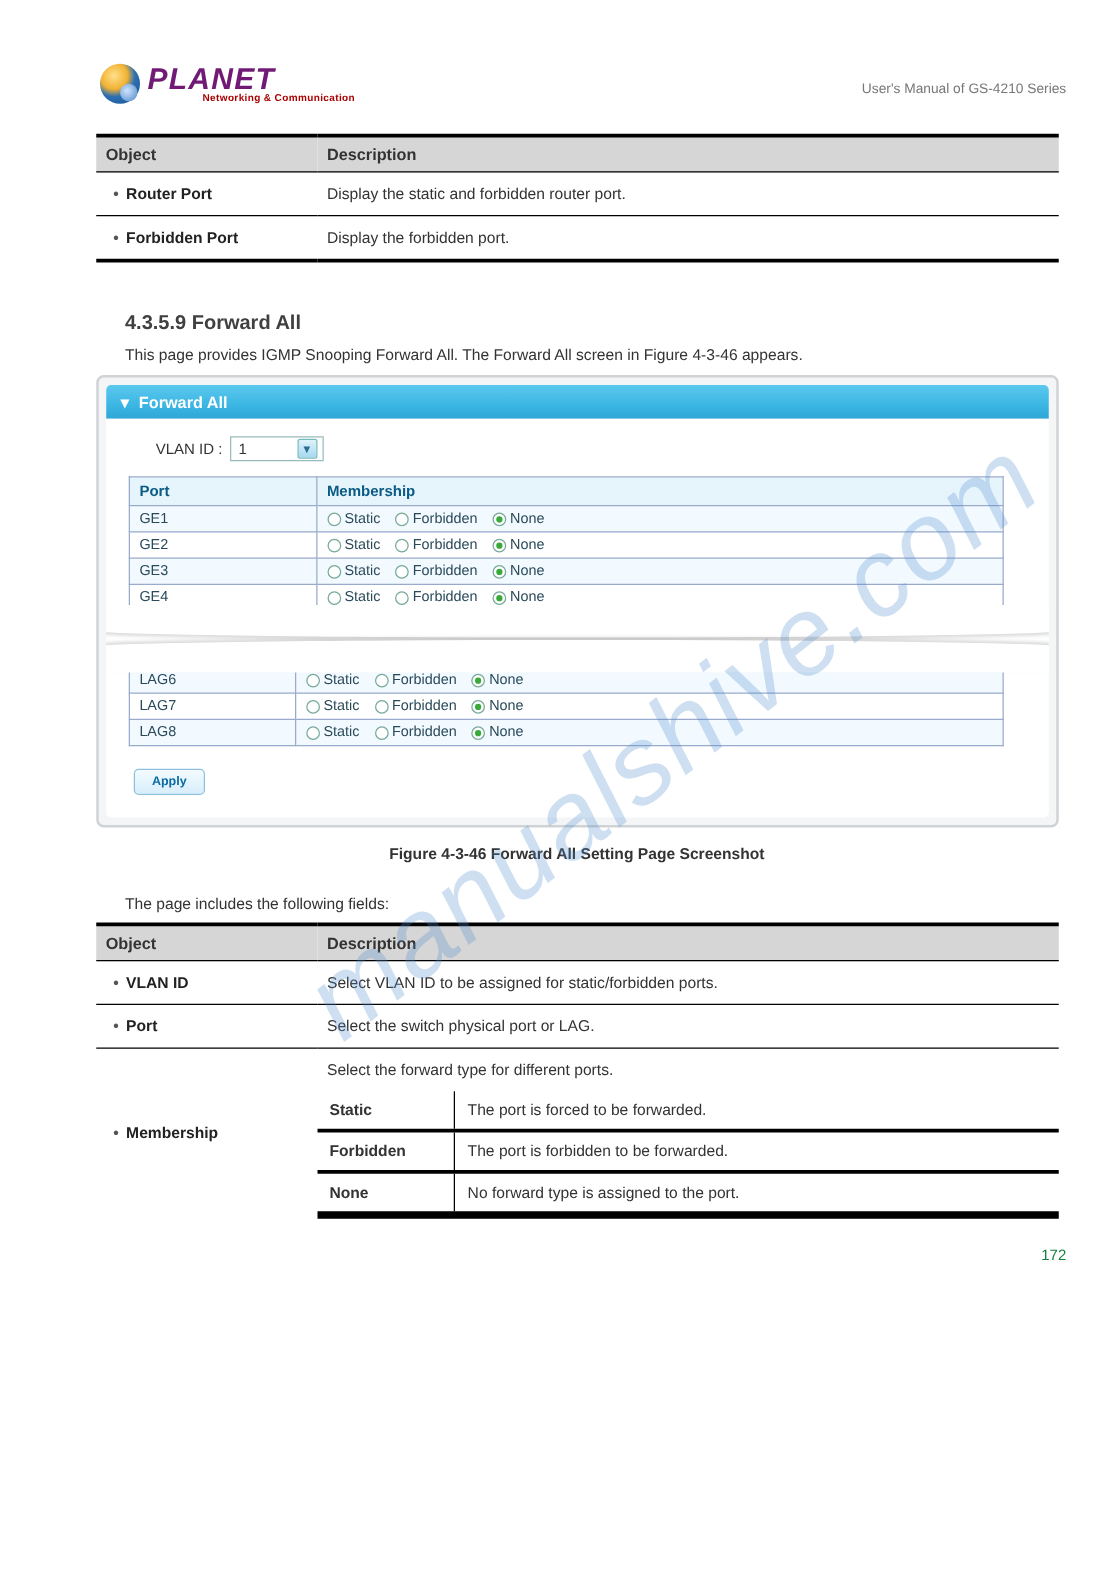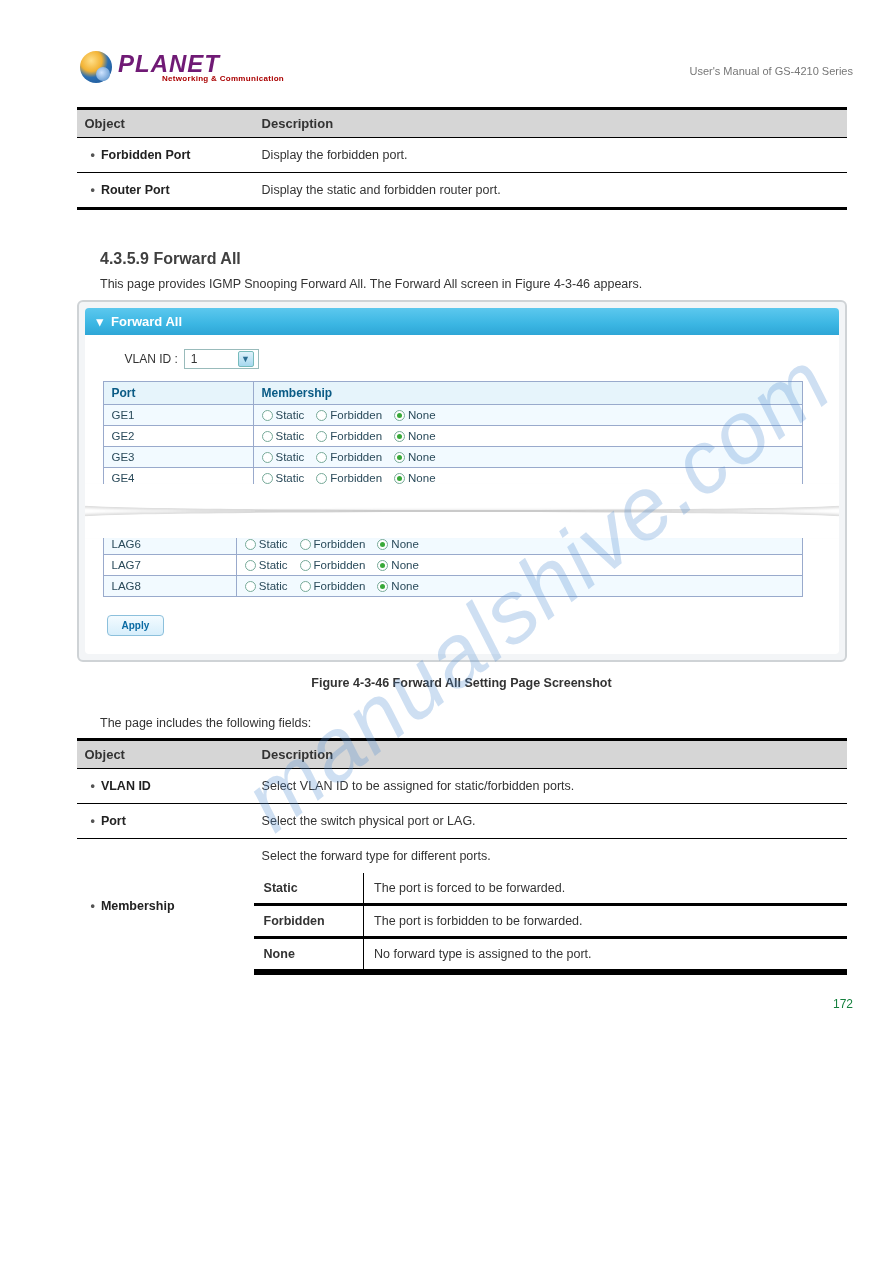--- a/index.html
+++ b/index.html
@@ -161,26 +161,26 @@
 
   <table class="cfg-table">
     <thead>
       <tr>
         <th>Object</th>
         <th>Description</th>
       </tr>
     </thead>
     <tbody>
       <tr>
+        <td class="obj"><span class="bullet">•</span><span>Router Port</span></td>
+        <td>Display the static and forbidden router port.</td>
+      </tr>
+      <tr>
         <td class="obj"><span class="bullet">•</span><span>Forbidden Port</span></td>
         <td>Display the forbidden port.</td>
-      </tr>
-      <tr>
-        <td class="obj"><span class="bullet">•</span><span>Router Port</span></td>
-        <td>Display the static and forbidden router port.</td>
       </tr>
     </tbody>
   </table>
 
   <div class="sec-num">4.3.5.9 Forward All</div>
   <div class="sec-desc">
     <span>This page provides IGMP Snooping Forward All. The Forward All screen in </span>
     <span>Figure 4-3-46</span>
     <span> appears.</span>
   </div>

